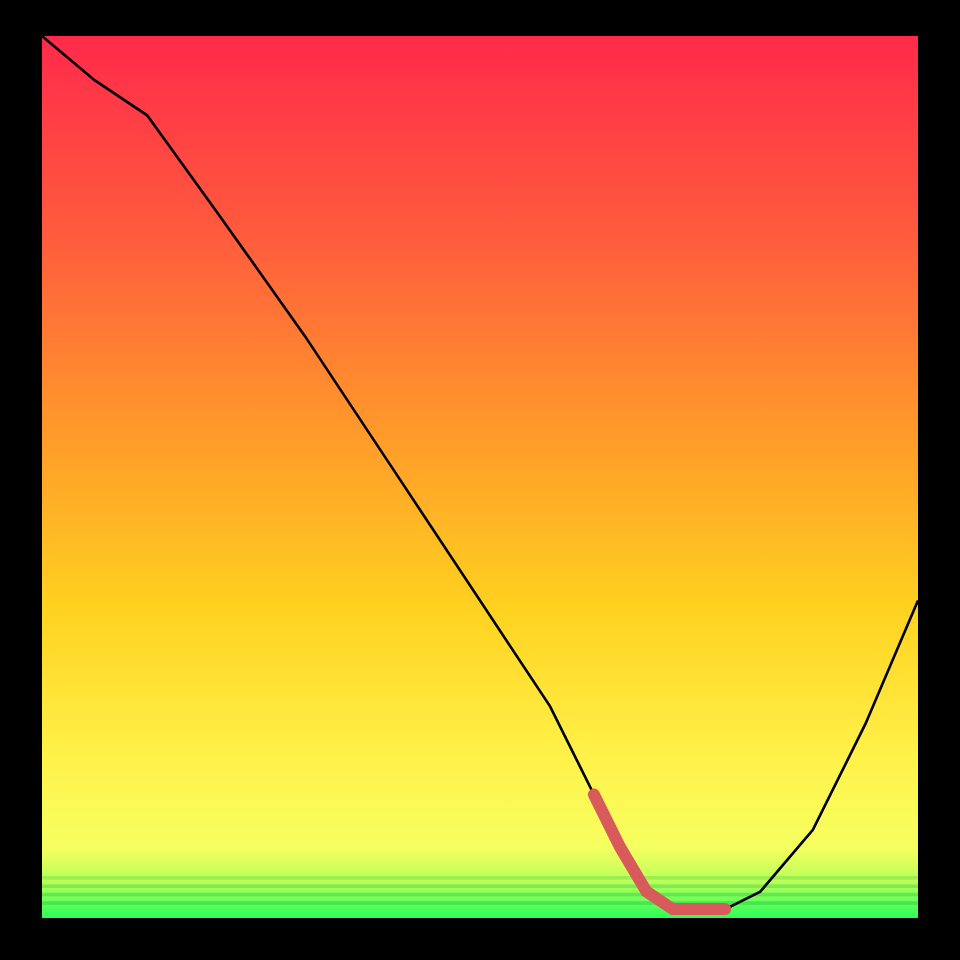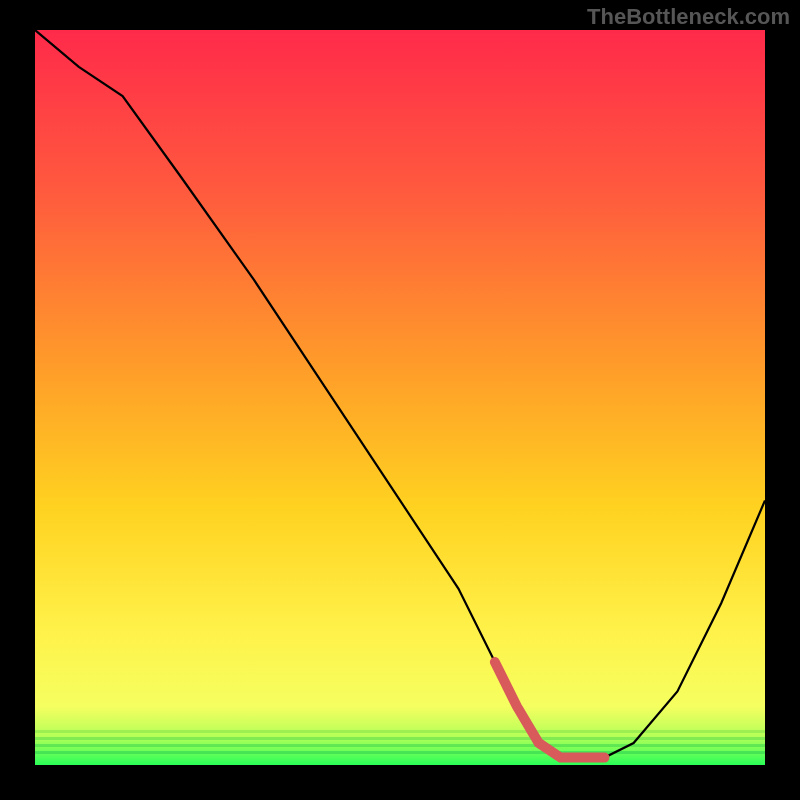--- a/index.html
+++ b/index.html
@@ -48,21 +48,20 @@
     width: 730px;
     height: 735px;
     pointer-events: none;
   }
 </style>
 </head>
 <body>
 
 <div class="frame">
 
-  <div class="watermark">TheBottleneck.com</div>
 
   <div class="plot">
 
     <svg class="gradient-layer" viewBox="0 0 730 735" preserveAspectRatio="none">
       <defs>
         <linearGradient id="bg" x1="0" y1="0" x2="0" y2="1">
           <stop offset="0%" stop-color="#ff2a4a"></stop>
           <stop offset="22%" stop-color="#ff5a3e"></stop>
           <stop offset="45%" stop-color="#ff9a2a"></stop>
           <stop offset="65%" stop-color="#ffd220"></stop>

